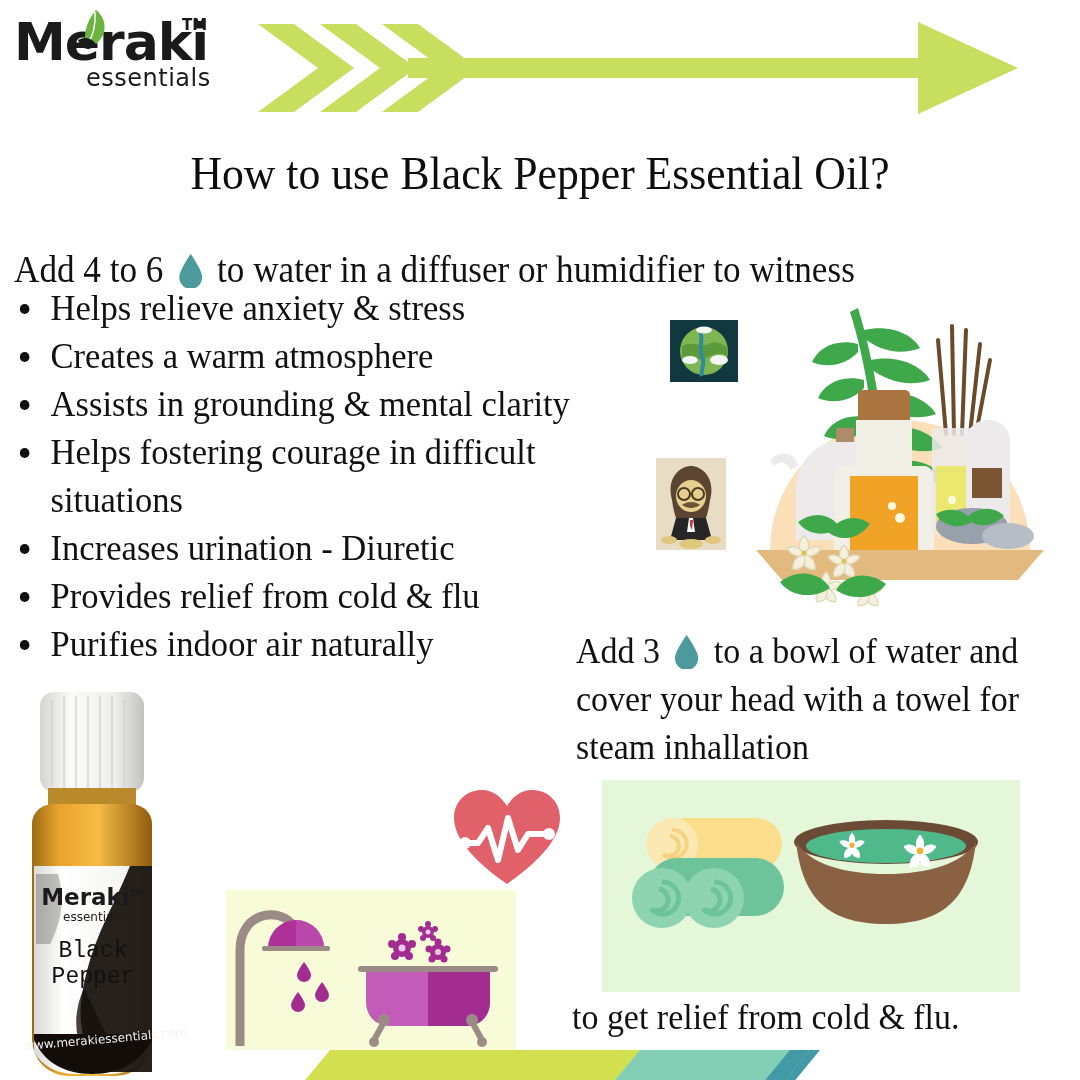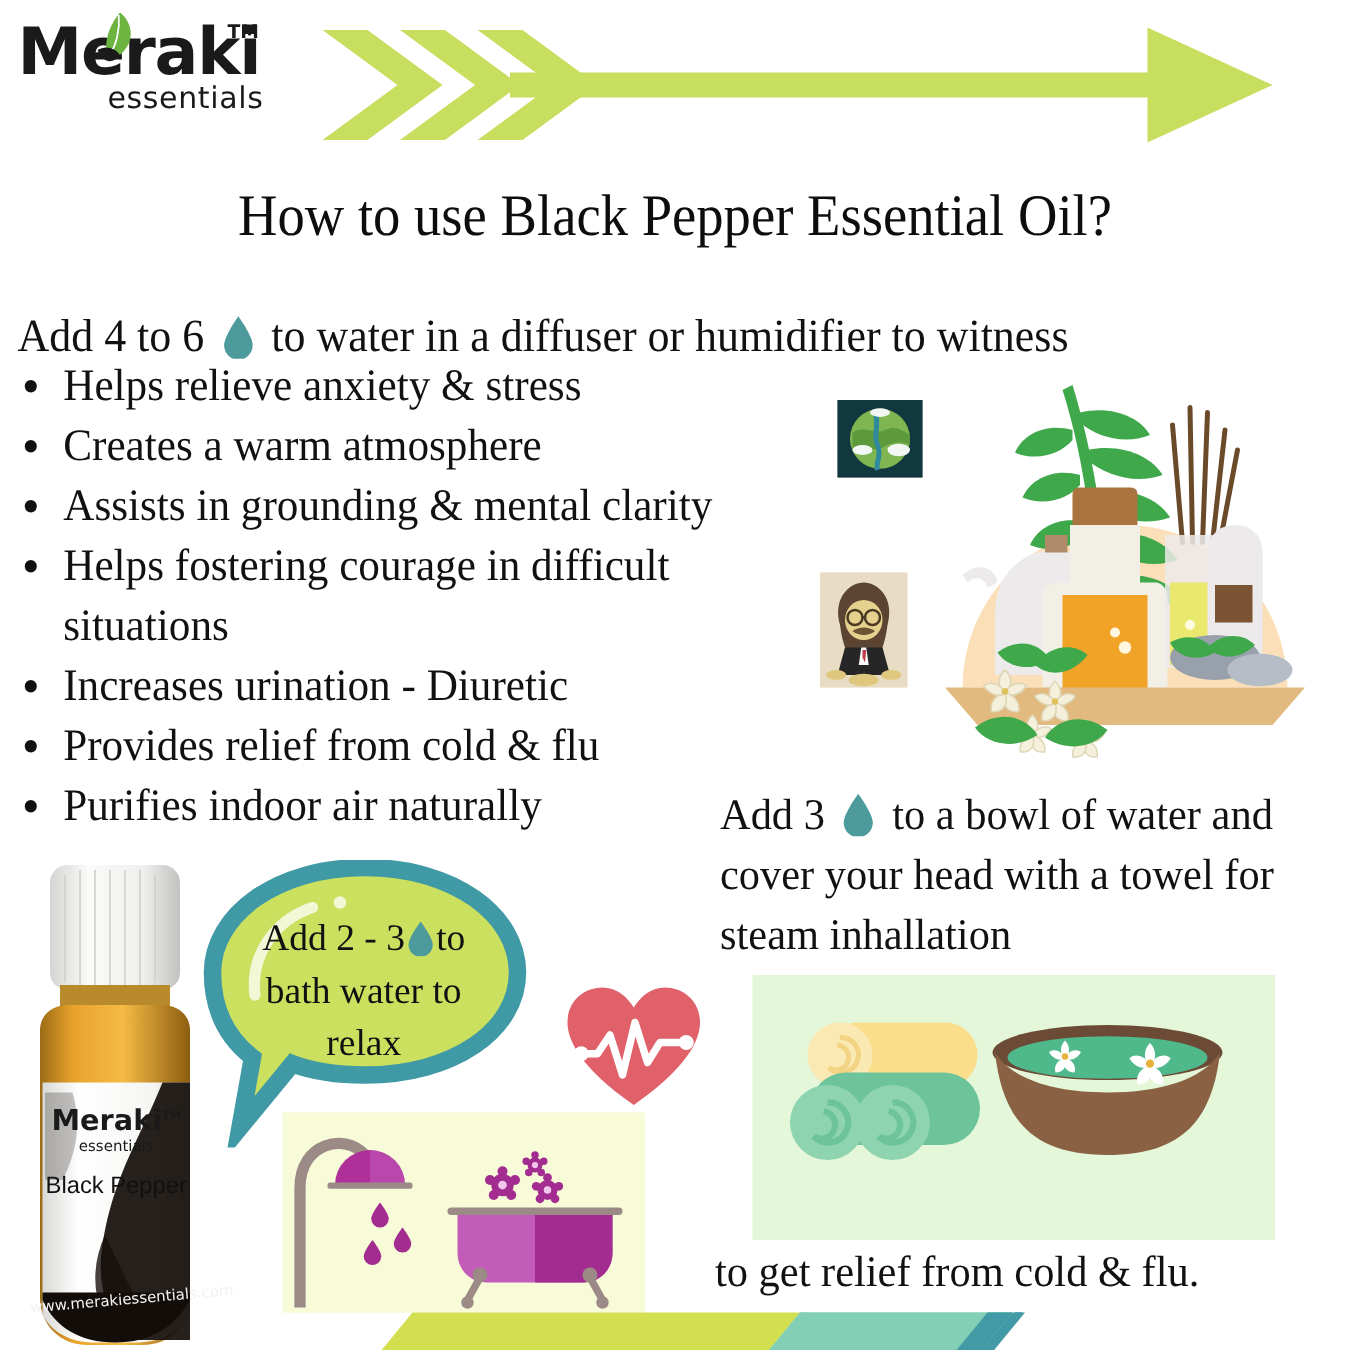--- a/index.html
+++ b/index.html
@@ -111,21 +111,21 @@
     position:absolute;left:0;top:196px;width:150px;text-align:center;
     font-family:"DejaVu Sans",sans-serif;font-size:23px;font-weight:700;color:#1a1a1a;
   }
   .bottle-label-brand .tm2{font-size:9px;vertical-align:super;}
   .bottle-label-sub{
     position:absolute;left:0;top:222px;width:150px;text-align:center;
     font-family:"DejaVu Sans",sans-serif;font-size:12px;color:#1a1a1a;
   }
   .bottle-label-name{
     position:absolute;left:0;top:250px;width:150px;text-align:center;
-    font-family:Liberation Sans, sans-serif;font-size:19px;color:#111;
+    font-family:Liberation Mono, monospace;font-size:23px;color:#111;
   }
   .bottle-label-type{
     position:absolute;left:0;top:280px;width:150px;text-align:center;
     font-family:"DejaVu Sans",sans-serif;font-size:14px;color:#222;line-height:18px;
   }
   .bottle-label-url{
     position:absolute;left:6px;top:345px;width:140px;text-align:center;
     font-family:"DejaVu Sans",sans-serif;font-size:12px;color:#f2f2f2;
     transform:rotate(-5deg);
   }
@@ -296,34 +296,20 @@
   </svg>
 
   <div class="steam-text">
     <span>Add 3</span>
     <svg class="drop" viewBox="0 0 26 34">
       <path d="M13 0 C13 0 25 16 25 23 A12 12 0 0 1 1 23 C1 16 13 0 13 0 Z" fill="#4d9a9c"></path>
     </svg>
     <span>to a bowl of water and cover your head with a towel for steam inhallation</span>
   </div>
 
-  <div class="bubble">
-    <svg viewBox="0 0 268 230" style="position:absolute;left:0;top:0;width:268px;height:230px;">
-      <path d="M134 6 C205 6 256 44 256 90 C256 136 205 172 134 172 C112 172 92 169 76 163 L34 214 L44 158 C22 141 12 117 12 90 C12 44 63 6 134 6 Z" fill="#cbe05e" stroke="#3f9aa6" stroke-width="14"></path>
-      <path d="M46 108 C42 76 62 48 92 38" stroke="#ffffff" stroke-width="9" fill="none" stroke-linecap="round" opacity=".75"></path>
-      <circle cx="114" cy="34" r="5" fill="#ffffff" opacity=".75"></circle>
-    </svg>
-    <div class="bubble-text">
-      <span>Add 2 - 3</span><svg class="bubble-drop" viewBox="0 0 26 34">
-          <path d="M13 0 C13 0 25 16 25 23 A12 12 0 0 1 1 23 C1 16 13 0 13 0 Z" fill="#4d9a9c"></path>
-        </svg><span>to</span><br>
-      <span>bath water to</span><br>
-      <span>relax</span>
-    </div>
-  </div>
 
   <svg class="heart-ico" viewBox="0 0 110 100">
     <path d="M55 96 C12 66 2 44 2 30 C2 12 16 2 30 2 C42 2 50 10 55 18 C60 10 68 2 80 2 C94 2 108 12 108 30 C108 44 98 66 55 96 Z" fill="#e1616b"></path>
     <polyline points="14,55 26,55 36,40 46,72 56,30 66,62 76,46 96,46" fill="none" stroke="#ffffff" stroke-width="6" stroke-linejoin="round" stroke-linecap="round"></polyline>
     <circle cx="13" cy="55" r="6" fill="#ffffff"></circle>
     <circle cx="97" cy="46" r="6" fill="#ffffff"></circle>
   </svg>
 
   <svg class="bath-img" viewBox="0 0 290 160">
     <rect width="290" height="160" fill="#f7fbd8"></rect>

